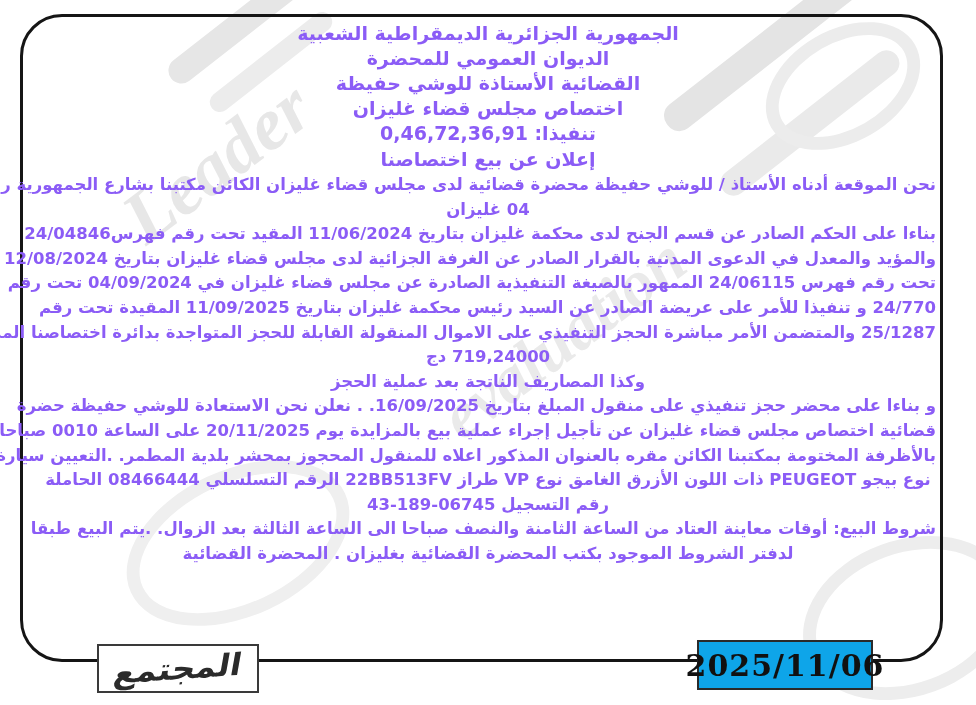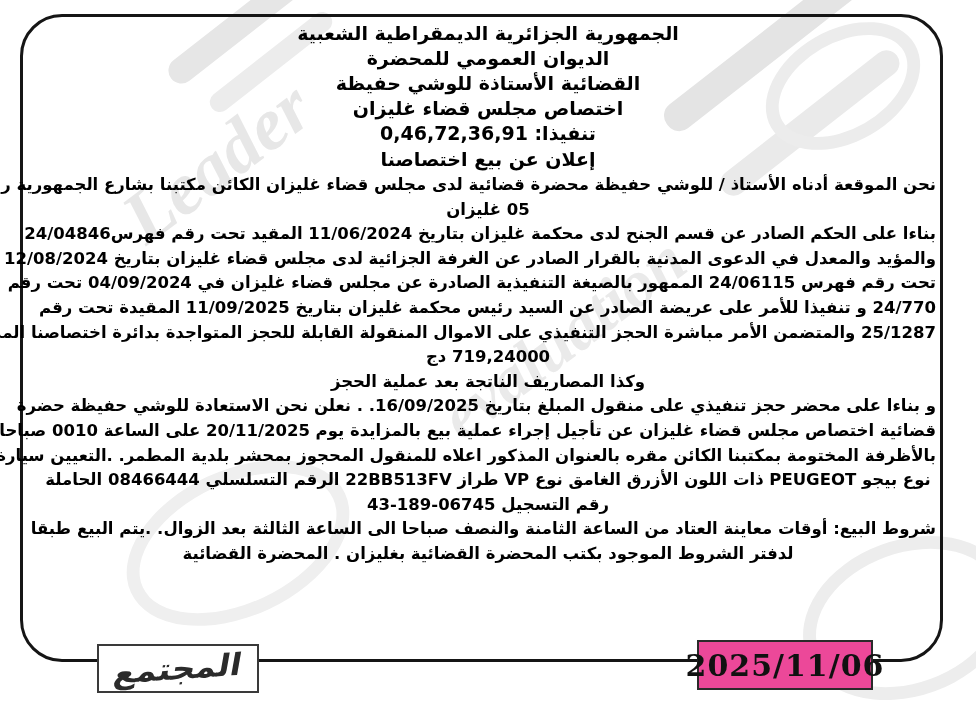--- a/index.html
+++ b/index.html
@@ -21,36 +21,36 @@
   .wm-e1{left:760px;top:30px;width:140px;height:86px;transform:rotate(-30deg);}
   .wm-e2{left:120px;top:470px;width:210px;height:120px;transform:rotate(-25deg);border-color:#efefef;}
   .wm-e3{left:800px;top:540px;width:190px;height:130px;transform:rotate(-20deg);border-color:#ededed;}
 
   
   .frame{position:absolute;left:20px;top:14px;width:917px;height:642px;
          border:3px solid #151515;border-radius:42px;z-index:1;background:transparent;}
 
   
   .content{position:absolute;left:40px;top:21px;width:896px;z-index:2;
-           direction:rtl;text-align:center;color:#000000;}
+           direction:rtl;text-align:center;color:#8b5cf6;}
   .hline{font-size:19px;font-weight:bold;line-height:25px;white-space:nowrap;}
   .title{font-size:19px;font-weight:bold;line-height:27px;white-space:nowrap;}
   .bline{font-size:16.5px;font-weight:bold;line-height:24.6px;white-space:nowrap;}
 
   
   .stamp-box{position:absolute;left:97px;top:644px;width:158px;height:45px;
              background:#ffffff;border:2px solid #3a3a3a;z-index:3;
              display:flex;align-items:center;justify-content:center;overflow:hidden;}
   .stamp-text{font-size:33px;font-weight:bold;color:#2b2b2b;direction:rtl;
               transform:rotate(-4deg) skewX(-14deg) scaleY(.92);letter-spacing:-2px;
               font-family:"DejaVu Sans",sans-serif;}
 
   
   .date-box{position:absolute;left:697px;top:640px;width:172px;height:46px;
-            background:#ec4899;border:2px solid #2a2a2a;z-index:3;
+            background:#0ea5e9;border:2px solid #2a2a2a;z-index:3;
             display:flex;align-items:center;justify-content:center;}
   .date-text{font-family:"DejaVu Serif","Liberation Serif",serif;font-weight:bold;
              font-size:30px;color:#111;letter-spacing:1px;}
 </style>
 </head>
 <body>
 
 <div class="page">
 
   <div class="wm">
@@ -71,21 +71,21 @@
     <div>
         <div class="hline">الجمهورية الجزائرية الديمقراطية الشعبية</div>
         <div class="hline">الديوان العمومي للمحضرة</div>
         <div class="hline">القضائية الأستاذة للوشي حفيظة</div>
         <div class="hline">اختصاص مجلس قضاء غليزان</div>
         <div class="hline">تنفيذا: 0,46,72,36,91</div>
       </div>
     <div class="title">إعلان عن بيع اختصاصنا</div>
     <div>
         <div class="bline">نحن الموقعة أدناه الأستاذ / للوشي حفيظة محضرة قضائية لدى مجلس قضاء غليزان الكائن مكتبنا بشارع الجمهورية رقم</div>
-        <div class="bline">05 غليزان</div>
+        <div class="bline">04 غليزان</div>
         <div class="bline">بناءا على الحكم الصادر عن قسم الجنح لدى محكمة غليزان بتاريخ 11/06/2024 المقيد تحت رقم فهرس24/04846</div>
         <div class="bline">والمؤيد والمعدل في الدعوى المدنية بالقرار الصادر عن الغرفة الجزائية لدى مجلس قضاء غليزان بتاريخ 12/08/2024 المقيد</div>
         <div class="bline">تحت رقم فهرس 24/06115 الممهور بالصيغة التنفيذية الصادرة عن مجلس قضاء غليزان في 04/09/2024 تحت رقم</div>
         <div class="bline">24/770 و تنفيذا للأمر على عريضة الصادر عن السيد رئيس محكمة غليزان بتاريخ 11/09/2025 المقيدة تحت رقم</div>
         <div class="bline">25/1287 والمتضمن الأمر مباشرة الحجز التنفيذي على الاموال المنقولة القابلة للحجز المتواجدة بدائرة اختصاصنا المملوكة</div>
         <div class="bline">719,24000 دج</div>
         <div class="bline">وكذا المصاريف الناتجة بعد عملية الحجز</div>
         <div class="bline">و بناءا على محضر حجز تنفيذي على منقول المبلغ بتاريخ 16/09/2025. . نعلن نحن الاستعادة للوشي حفيظة حضرة</div>
         <div class="bline">قضائية اختصاص مجلس قضاء غليزان عن تأجيل إجراء عملية بيع بالمزايدة يوم 20/11/2025 على الساعة 0010 صباحا</div>
         <div class="bline">بالأظرفة المختومة بمكتبنا الكائن مقره بالعنوان المذكور اعلاه للمنقول المحجوز بمحشر بلدية المطمر. .التعيين سيارة من</div>

